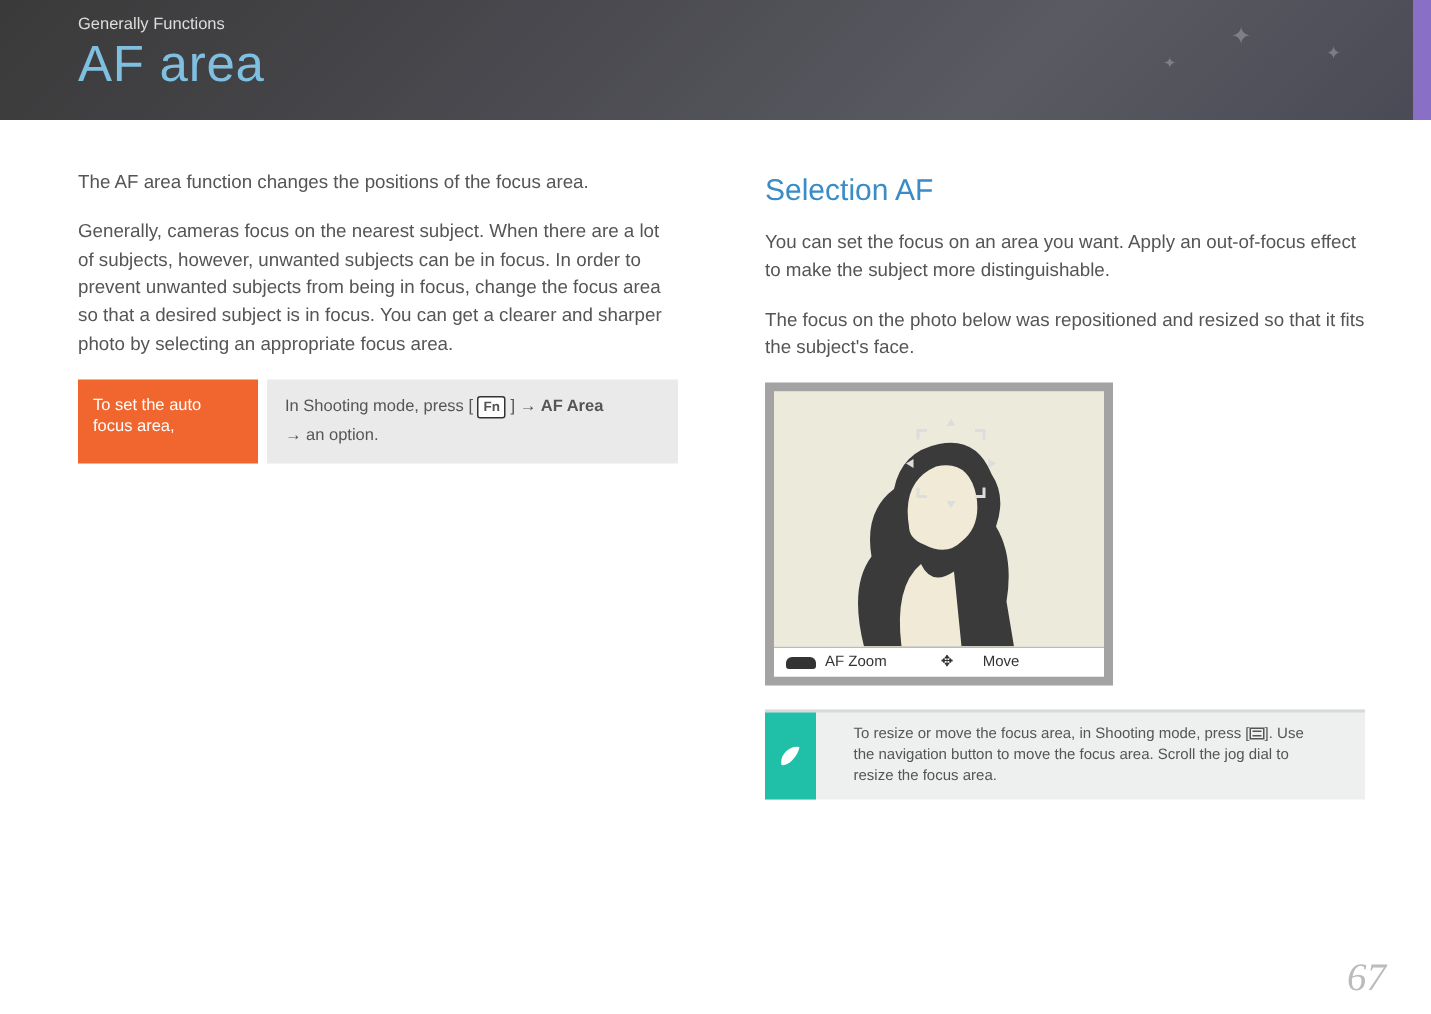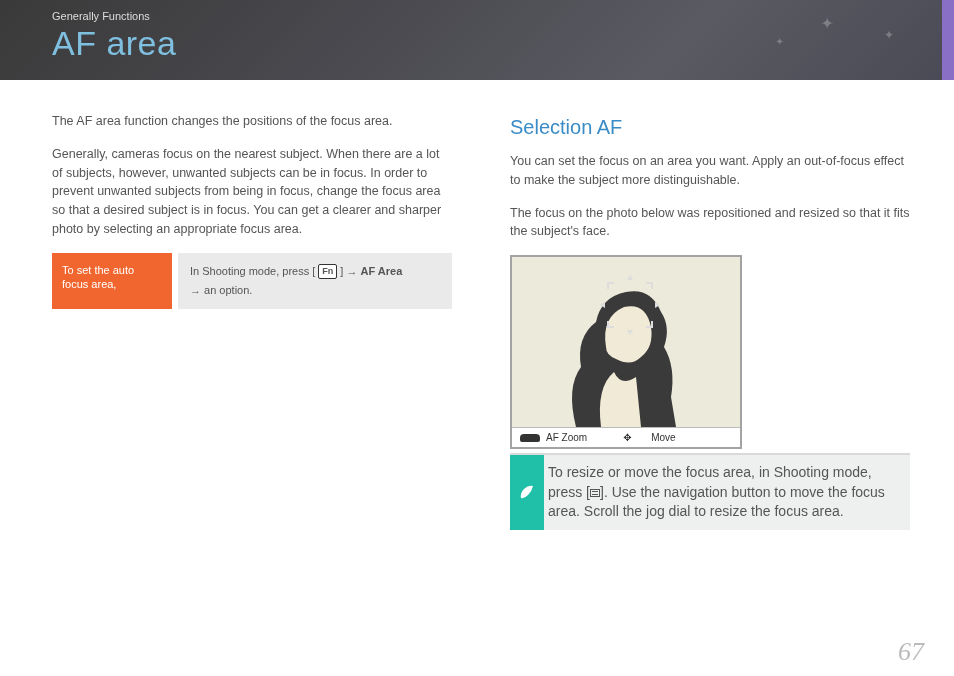--- a/index.html
+++ b/index.html
@@ -91,23 +91,23 @@
     border-radius: 2px;
   }
   .section-title {
     font-size: 20px;
     font-weight: 400;
     color: #3a8cc7;
     margin-bottom: 10px;
   }
   .photo-box {
     width: 232px;
-    border: 2px solid #a3a3a3;
+    border: 6px solid #a3a3a3;
     background: #f5f5ef;
-    margin-bottom: 4px;
+    margin-bottom: 16px;
   }
   .photo-img {
     height: 170px;
     position: relative;
     overflow: hidden;
     background: #eceadb;
   }
   .silhouette {
     position: absolute;
     bottom: 0;
@@ -158,23 +158,23 @@
   }
   .note-icon {
     width: 34px;
     background: #1fbfa8;
     display: flex;
     align-items: center;
     justify-content: center;
   }
   .note-text {
     flex: 1;
-    font-size: 14px;
+    font-size: 10px;
     color: #555;
-    padding: 8px 4px;
+    padding: 8px 25px;
     line-height: 1.4;
   }
   .menu-btn {
     display:inline-block;
     width:10px; height:8px;
     border:1px solid #555;
     position:relative;
     vertical-align:middle;
   }
   .menu-btn::before, .menu-btn::after {

